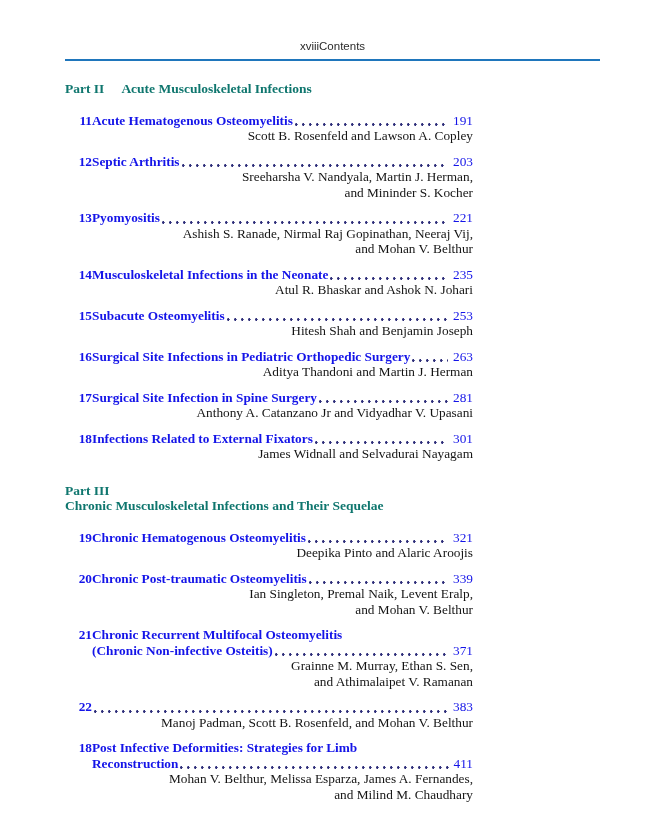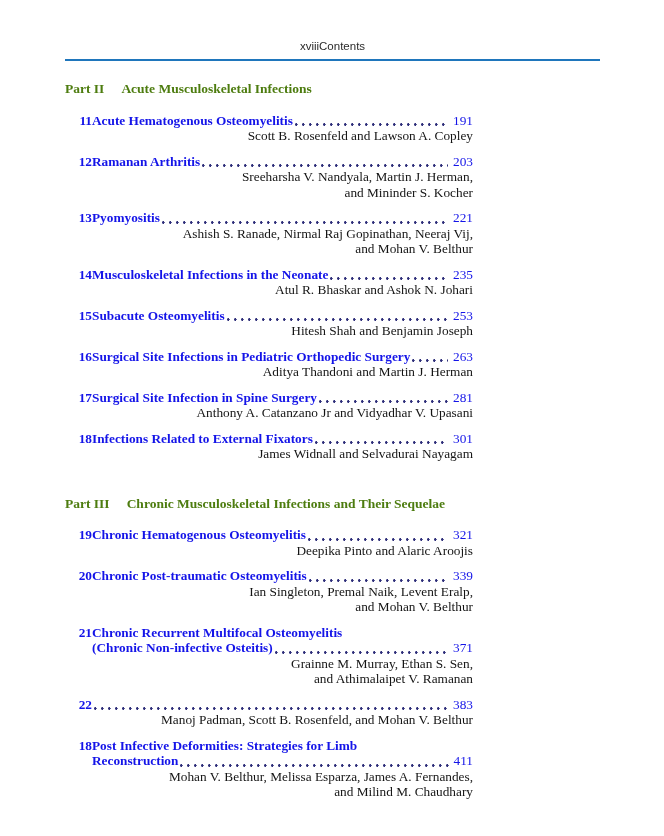--- a/index.html
+++ b/index.html
@@ -18,26 +18,26 @@
     display: flex; justify-content: center; align-items: flex-end;
     font-family: "Liberation Sans", sans-serif;
     font-size: 11.5px; color: #2a2a2a;
     padding-bottom: 7px;
     border-bottom: 2px solid #1f76bc;
   }
 
   
   .part-heading {
     margin: 20px 0 0 0;
-    font-size: 13.5px; font-weight: bold; color: #4d7c0f;
+    font-size: 13.5px; font-weight: bold; color: #0f766e;
     line-height: 15.5px;
     display: flex;
   }
   .part-heading .part-label { margin-right: 17px; }
-  .part-heading.second { margin-top: 34px; }
+  .part-heading.second { margin-top: 21px; flex-direction: column; }
 
   
   .entries { margin-top: 16px; width: 408px; text-align: right; }
   .entry { display: flex; }
   .entry + .entry { margin-top: 10px; }
   .num {
     flex: 0 0 27px;
     color: #1414e8; font-weight: bold;
     font-size: 13.3px; line-height: 15.5px;
     cursor: pointer;
@@ -88,21 +88,21 @@
           <span class="pageno">191</span>
         </div>
         <div class="author">Scott B. Rosenfeld and Lawson A. Copley</div>
       </div>
     </div>
 
     <div class="entry">
       <span class="num">12</span>
       <div class="entry-body">
         <div class="title-row">
-          <span class="title">Ramanan Arthritis</span>
+          <span class="title">Septic Arthritis</span>
           <span class="leader"></span>
           <span class="pageno">203</span>
         </div>
         <div class="author">Sreeharsha V. Nandyala, Martin J. Herman,</div>
         <div class="author">and Mininder S. Kocher</div>
       </div>
     </div>
 
     <div class="entry">
       <span class="num">13</span>

